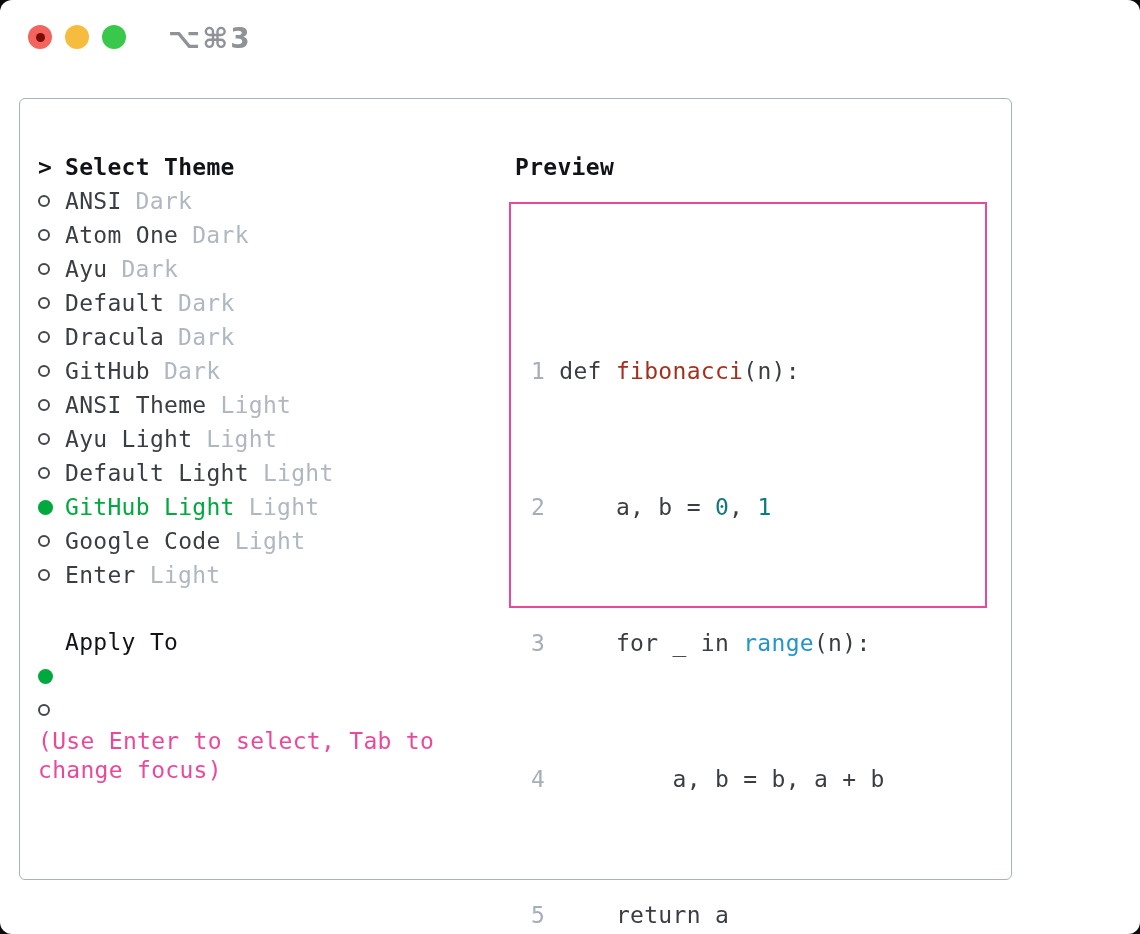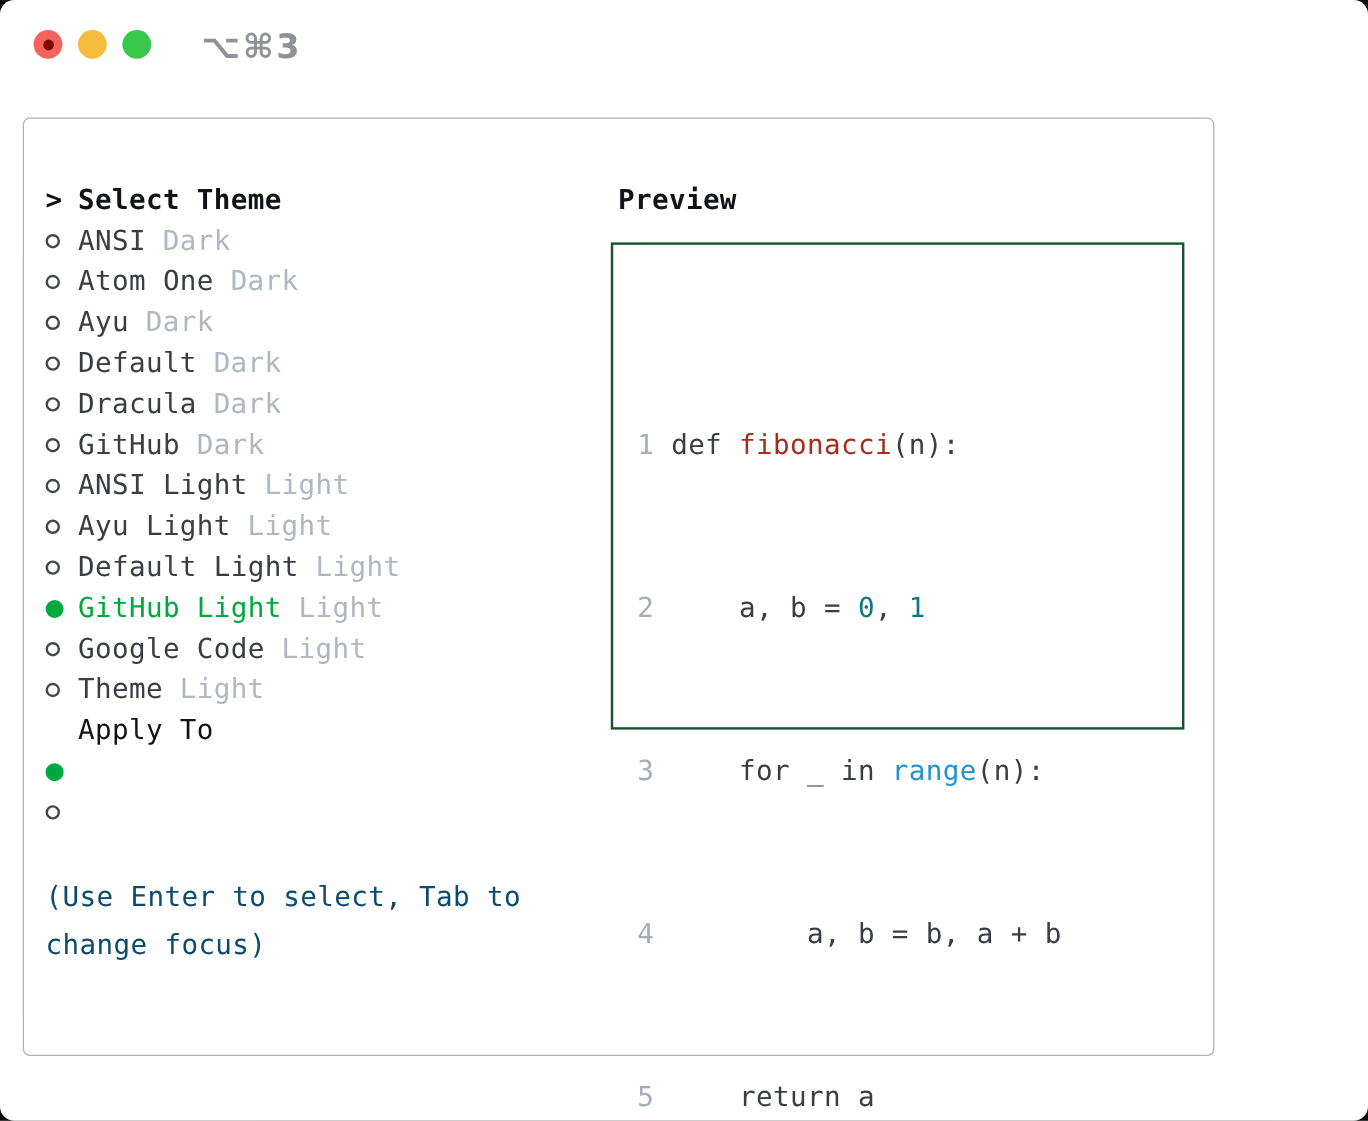--- a/index.html
+++ b/index.html
@@ -44,33 +44,33 @@
   .hdr  { font-weight:bold; color:#111318; }
   .hdr2 { color:#111318; }
   .radio {
     width:12px; height:12px; border:2px solid #43474d; border-radius:50%;
     display:inline-block;
   }
   .radio.on { width:15px; height:15px; border:none; background:#00a93e; }
   .name { color:#3a3e44;text-align:right; }
   .name.sel { color:#00a93e; }
   .variant { color:#afb7c1; margin-left:14px; }
-  .gap-apply { }
+  .gap-apply { margin-top:33px; }
   .help {
-    margin-top:34px; width:424px; line-height:40px; color:#0c4a6e; white-space:normal;
+    width:424px; line-height:29px; color:#ec4899; white-space:normal;
   }
 
   
   .preview-title {
     position:absolute; left:495px; top:51px; height:34px; line-height:34px;
     font-weight:bold; color:#111318;
   }
   .preview-box {
     position:absolute; left:489px; top:103px; width:478px; height:406px;
-    border:2px solid #14532d; background:#fff;
+    border:2px solid #ec4899; background:#fff;
   }
   .code { position:absolute; left:20px; top:48px; line-height:34px; white-space:pre; }
   .cl { height:34px; }
   .ln       { color:#a5aeb9; }
   .tok-def  { color:#3a3e44; }
   .tok-fn   { color:#a52f1d; }
   .tok-lit  { color:#0f7a7e; }
   .tok-blt  { color:#2395cb; }
 </style>
 </head>
@@ -127,21 +127,21 @@
       </div>
 
       <div class="row">
         <span class="icon-cell"><span class="radio"></span></span>
         <span class="name">GitHub</span>
         <span class="variant">Dark</span>
       </div>
 
       <div class="row">
         <span class="icon-cell"><span class="radio"></span></span>
-        <span class="name">ANSI Light</span>
+        <span class="name">ANSI Theme</span>
         <span class="variant">Light</span>
       </div>
 
       <div class="row">
         <span class="icon-cell"><span class="radio"></span></span>
         <span class="name">Ayu Light</span>
         <span class="variant">Light</span>
       </div>
 
       <div class="row">
@@ -157,21 +157,21 @@
       </div>
 
       <div class="row">
         <span class="icon-cell"><span class="radio"></span></span>
         <span class="name">Google Code</span>
         <span class="variant">Light</span>
       </div>
 
       <div class="row">
         <span class="icon-cell"><span class="radio"></span></span>
-        <span class="name">Theme</span>
+        <span class="name">Enter</span>
         <span class="variant">Light</span>
       </div>
 
       <div class="row gap-apply">
         <span class="icon-cell"></span>
         <span class="hdr2">Apply To</span>
       </div>
 
       <div class="row">
         <span class="icon-cell"><span class="radio on"></span></span>

